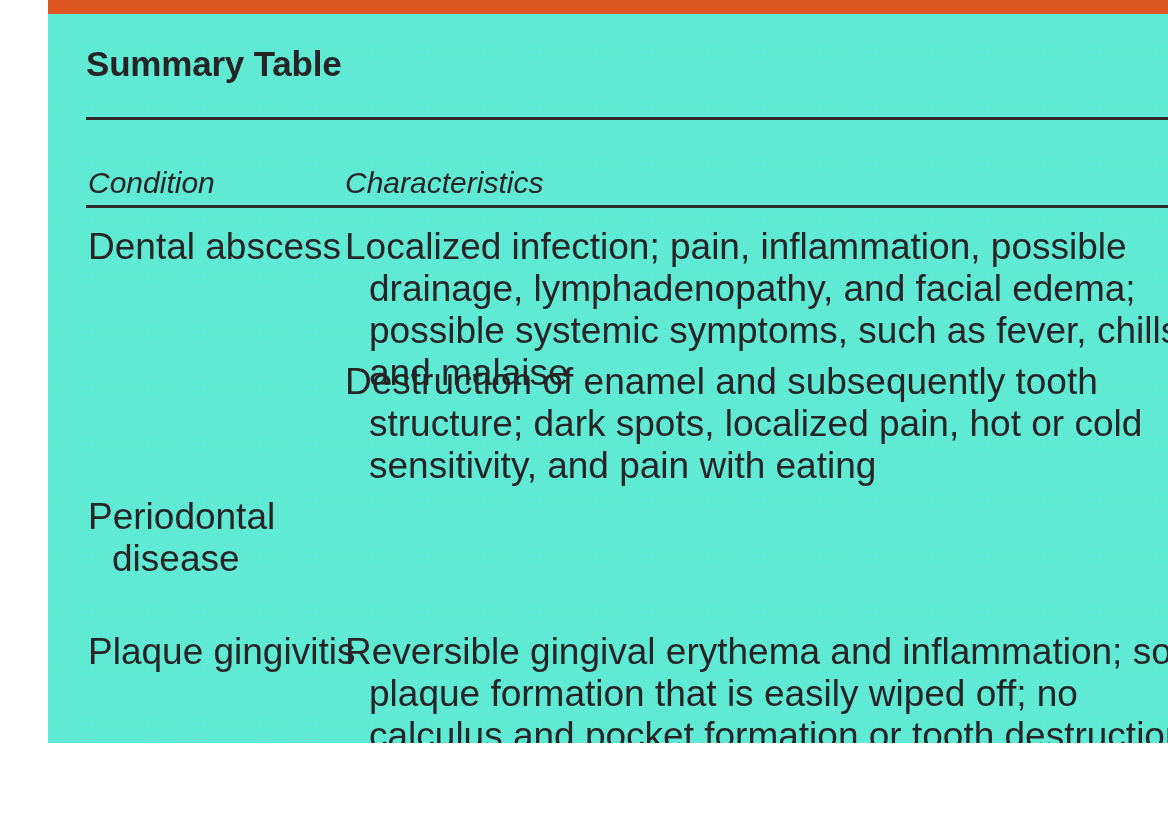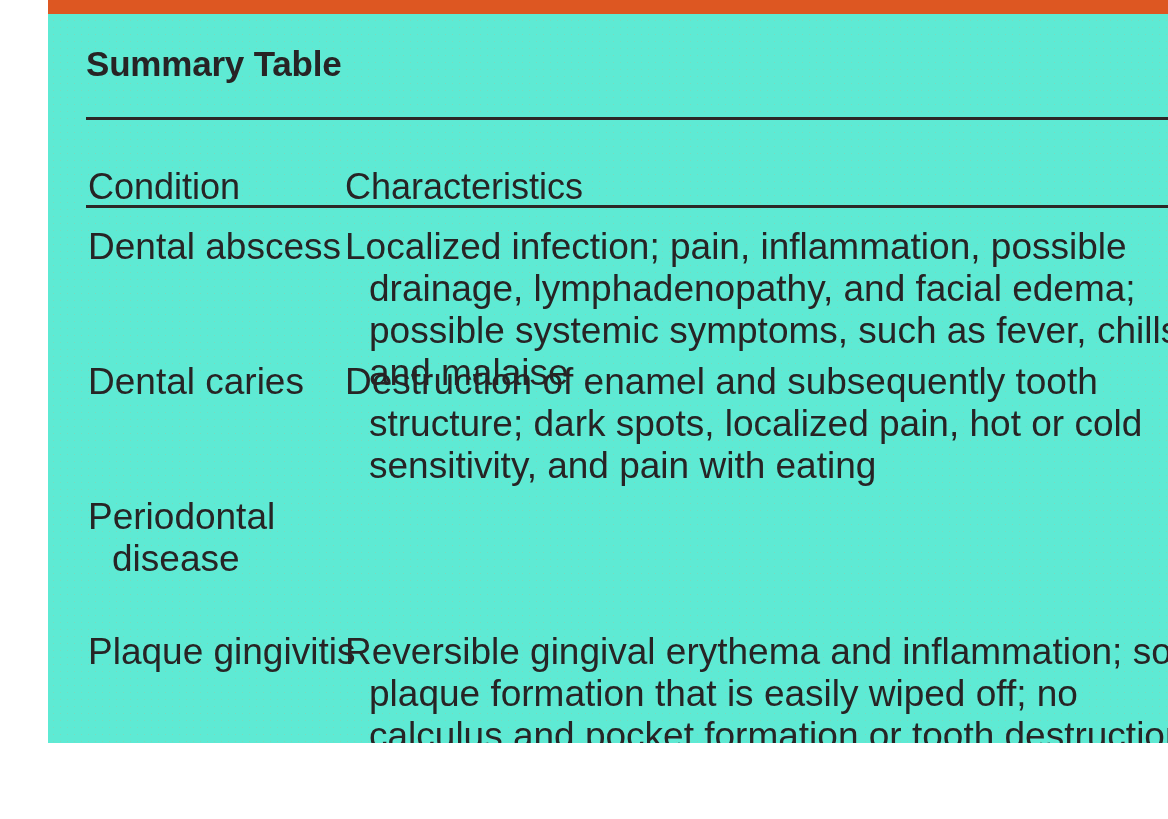--- a/index.html
+++ b/index.html
@@ -75,21 +75,22 @@
     width: 1093px;
     height: 3px;
     background: #2c2827;
   }
   .hrule.under-title  { top: 103px; }
   .hrule.under-header { top: 191px; }
 
   .col-head {
     position: absolute;
     top: 152px;
-    font-size: 36px;
+    font-size: 30px;
+    font-style: italic;
     color: #272425;
     white-space: nowrap;
   }
   .col-head.c1 { left: 40px; }
   .col-head.c2 { left: 297px; }
 
   .rows {
     position: absolute;
     left: 0;
     top: 212px;
@@ -140,21 +141,20 @@
     <div class="hrule under-header"></div>
 
     <div class="rows">
 
       <div class="row">
         <div class="cell condition">Dental abscess</div>
         <div class="cell characteristics">Localized infection; pain, inflammation, possible drainage, lymphadenopathy, and facial edema; possible systemic symptoms, such as fever, chills, and malaise</div>
       </div>
 
       <div class="row">
-        <div class="cell condition">Dental caries</div>
         <div class="cell characteristics">Destruction of enamel and subsequently tooth structure; dark spots, localized pain, hot or cold sensitivity, and pain with eating</div>
       </div>
 
       <div class="row">
         <div class="cell condition">Periodontal disease</div>
       </div>
 
       <div class="row">
         <div class="cell condition">Plaque gingivitis</div>
         <div class="cell characteristics">Reversible gingival erythema and inflammation; soft plaque formation that is easily wiped off; no calculus and pocket formation or tooth destruction</div>

